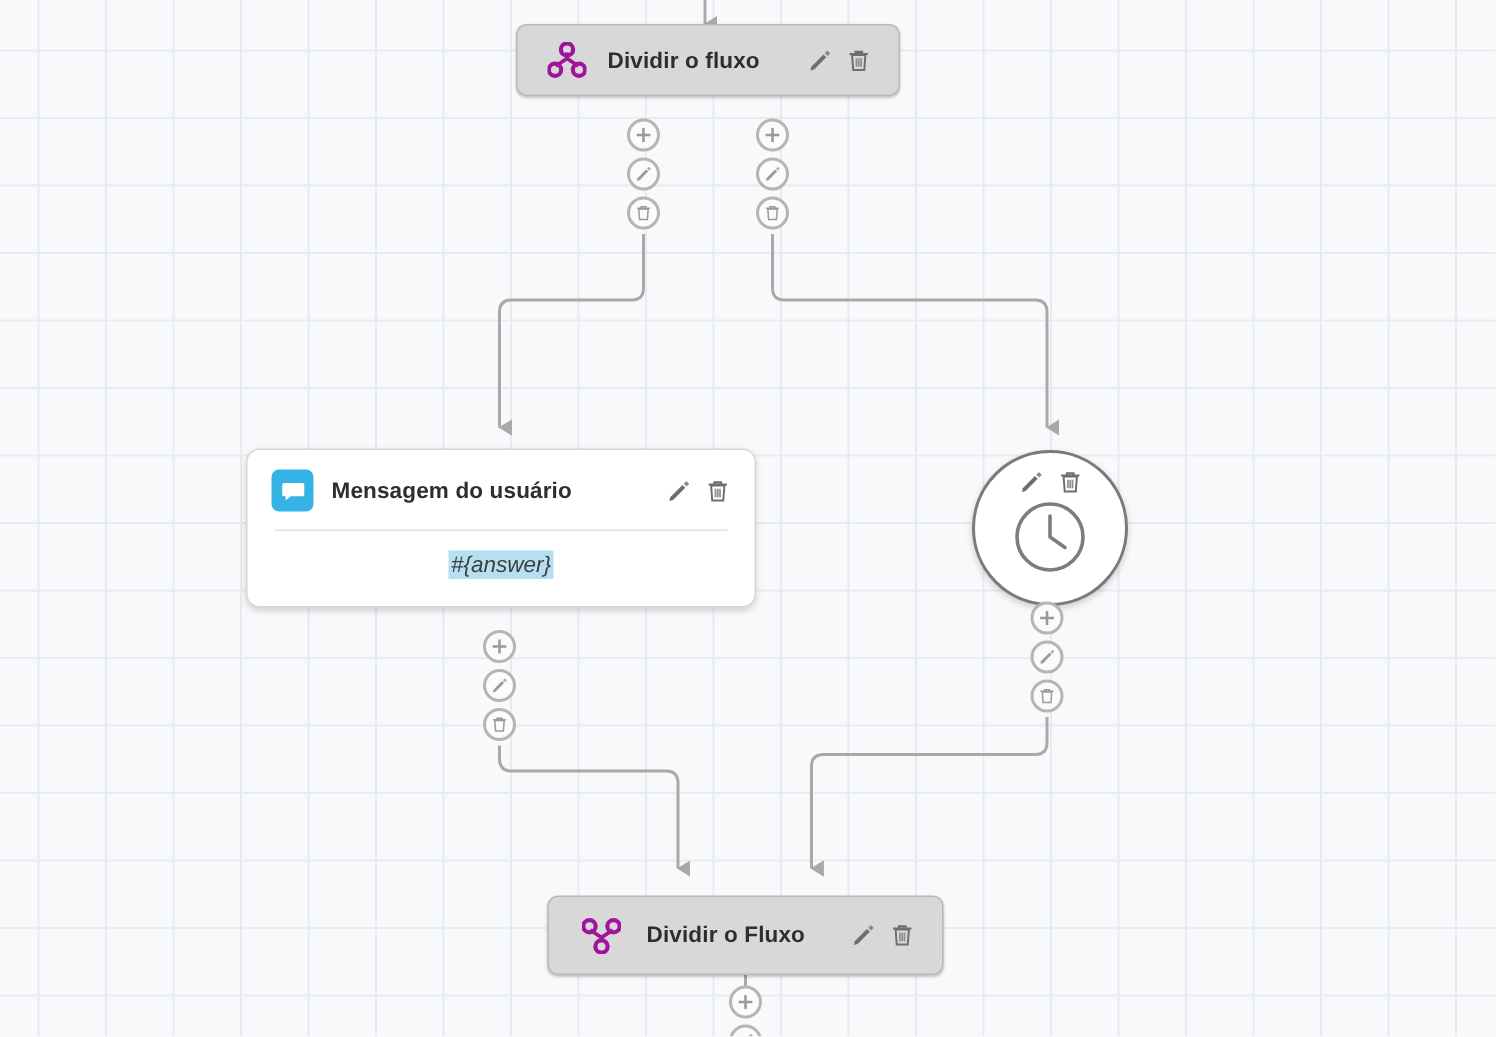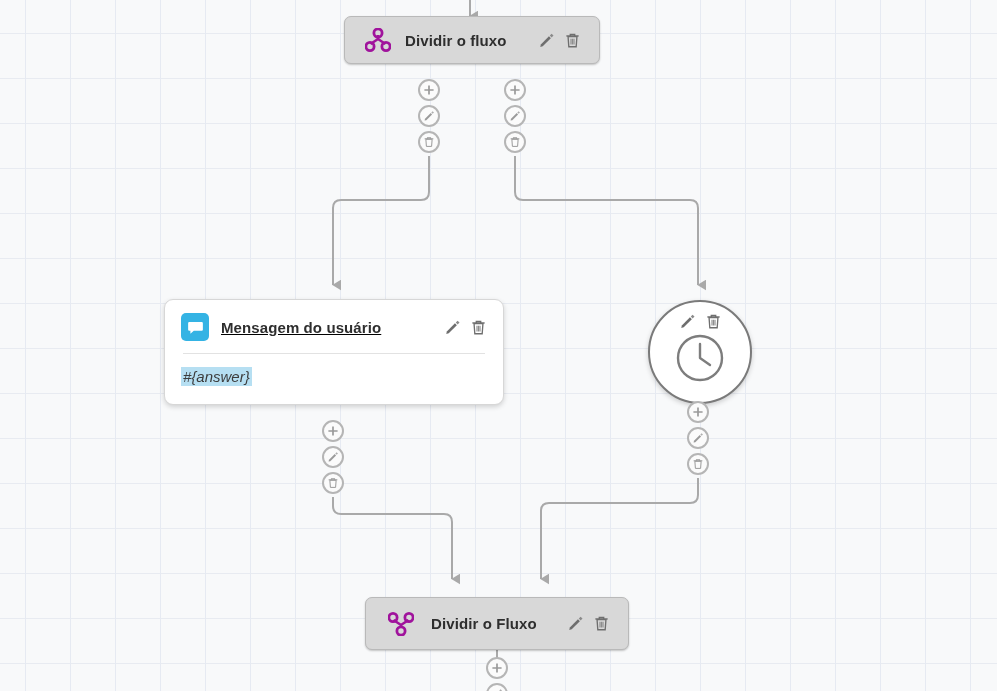--- a/index.html
+++ b/index.html
@@ -136,30 +136,29 @@
     margin-top: 11px;
   }
   .timer-clock { margin-top: 2px; }
 
   
   .msg-header {
     display: flex;
     align-items: center;
     padding: 13px 16px 12px 16px;
     gap: 12px;
-    text-decoration: underline;
   }
   .msg-divider {
     height: 1px;
     background: #e2e2e2;
     margin: 0 18px;
   }
   .msg-body {
     padding: 14px 16px 18px 16px;
-    text-align: left;
+    text-align: center;
   }
   .var-chip {
     font-style: italic;
     font-size: 15px;
     color: #3d3d3d;
     background: #b6dff2;
     padding: 1px 2px;
     white-space: nowrap;
   }
 </style>

